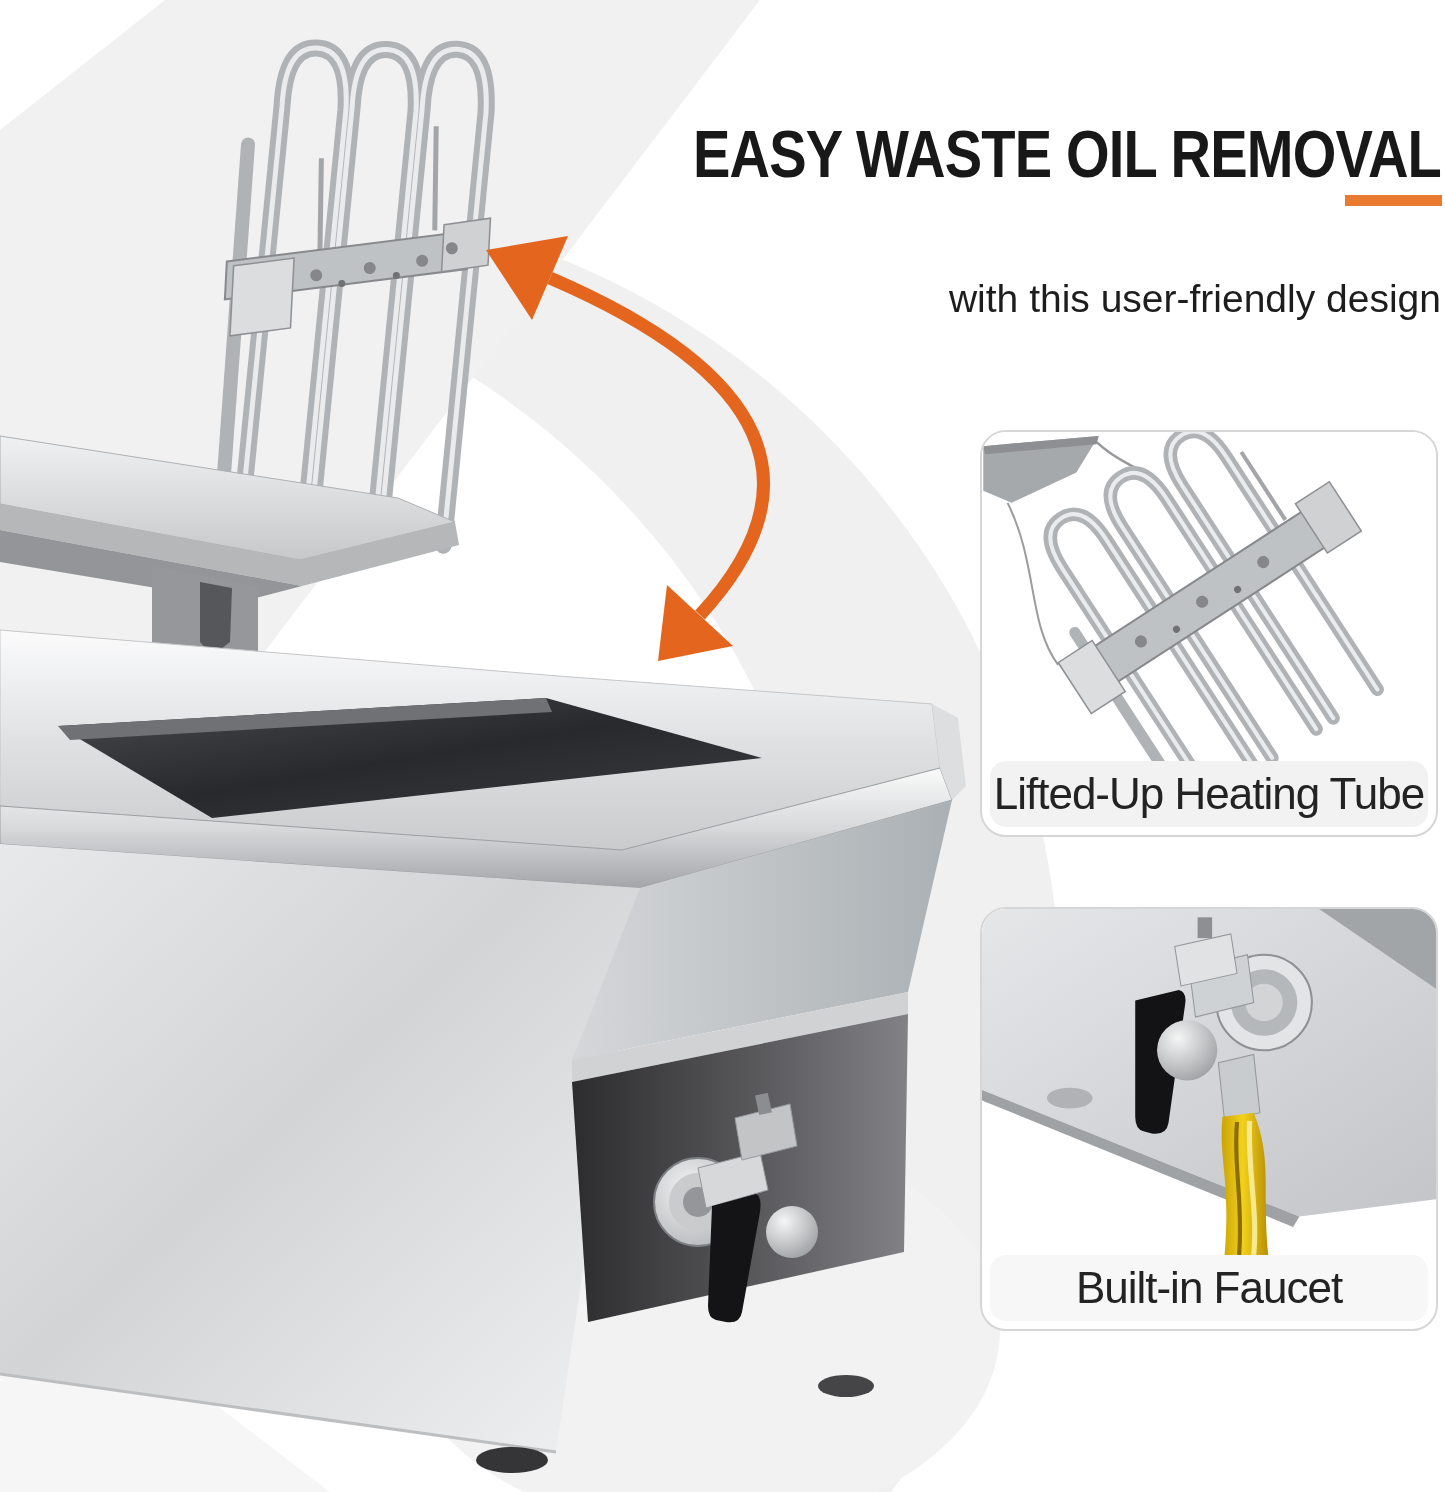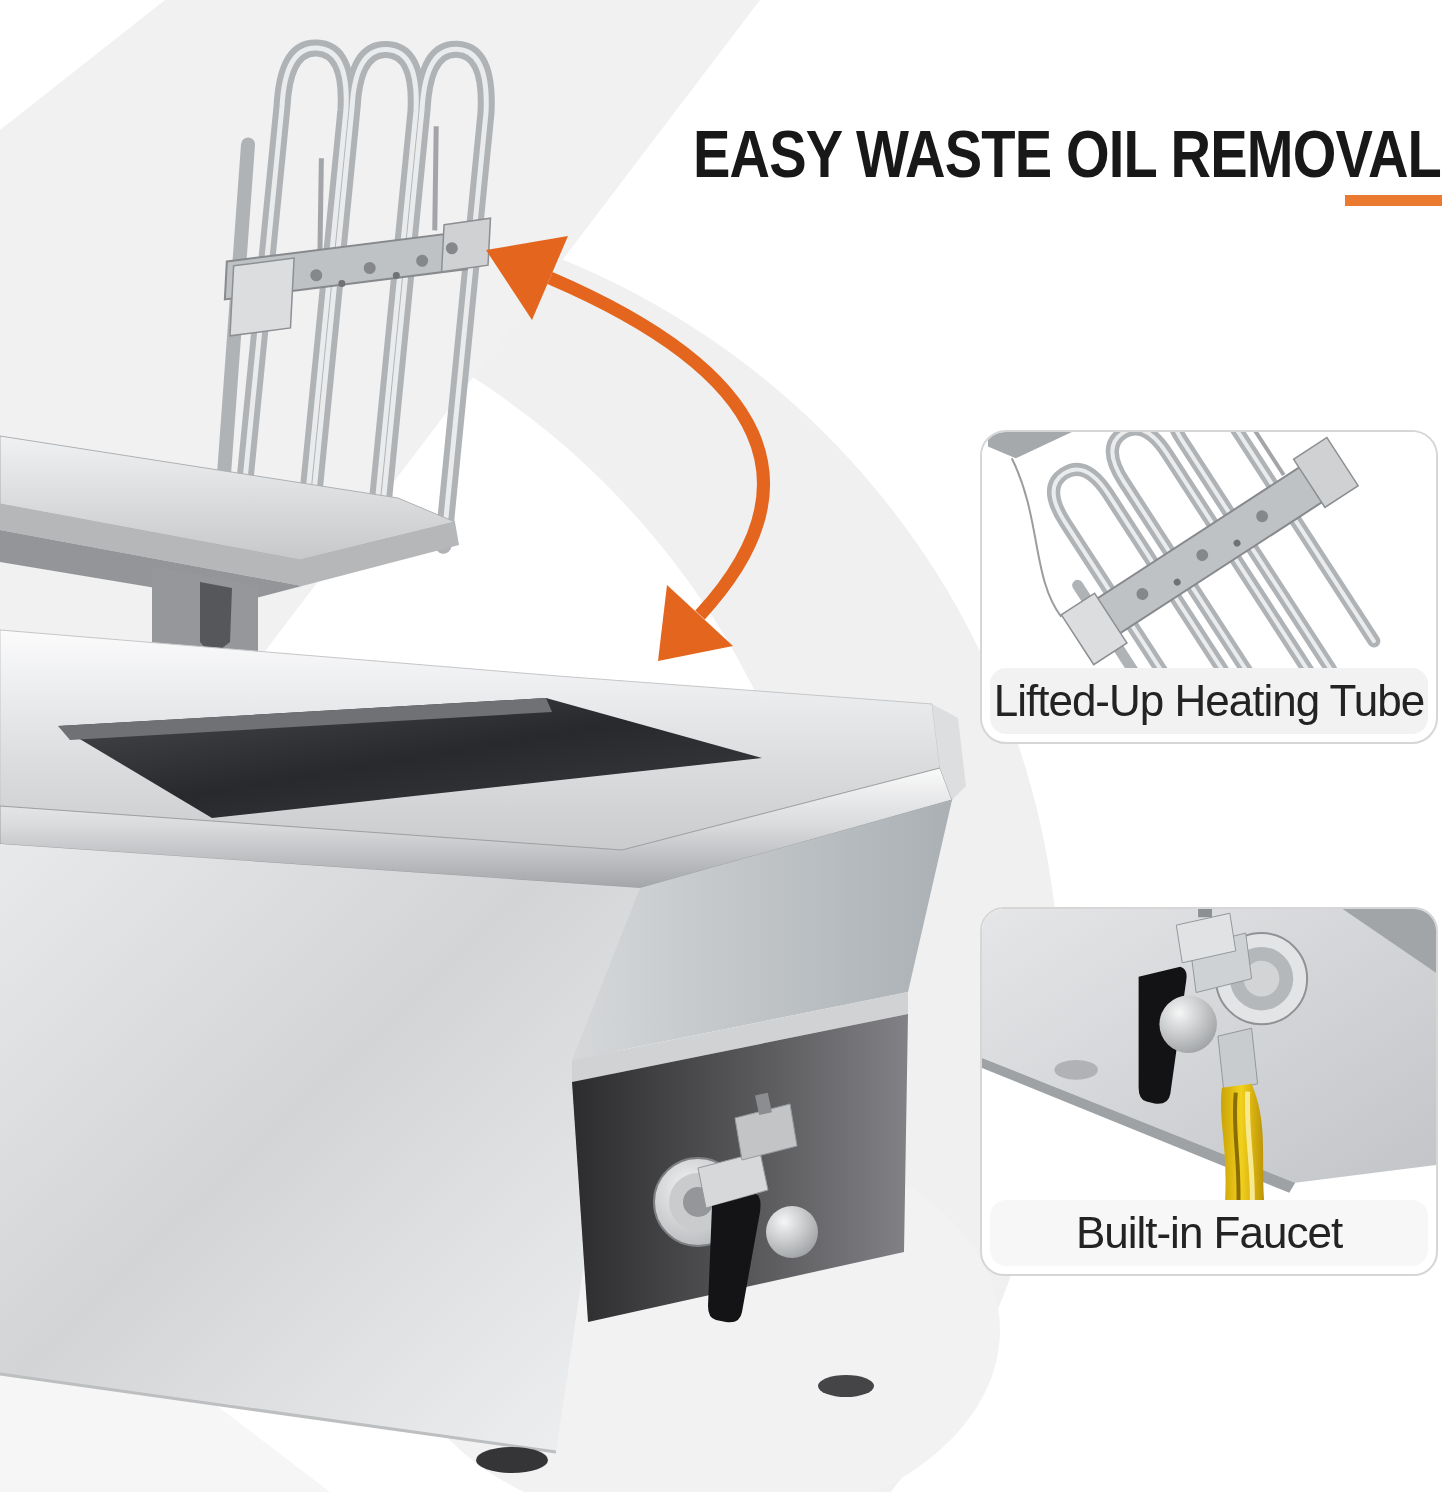--- a/index.html
+++ b/index.html
@@ -21,22 +21,22 @@
   .subheadline{
     position:absolute;top:228px;right:4px;width:760px;
     font-size:39px;line-height:47px;color:#1d1d1d;text-align:right;
     font-weight:400;
   }
   .card{
     position:absolute;left:980px;width:458px;background:#ffffff;
     border:2px solid #d6d6d6;border-radius:26px;overflow:hidden;
     box-sizing:border-box;display:flex;flex-direction:column;
   }
-  .card.card1{top:430px;height:314px;}
-  .card.card2{top:907px;height:369px;border-radius:24px;}
+  .card.card1{top:430px;height:407px;}
+  .card.card2{top:907px;height:424px;}
   .card .photo{flex:1;display:block;}
   .card .label-strip{
     margin:0 8px 8px 8px;border-radius:16px;background:#f2f2f3;
     height:66px;display:flex;align-items:center;justify-content:center;
     font-size:44px;color:#232323;letter-spacing:-1px;white-space:nowrap;
   }
   .card.card2 .label-strip{background:#f7f7f8;}
 </style>
 </head>
 <body>
@@ -163,20 +163,21 @@
       <path d="M550,278 Q880,420 700,615" fill="none" stroke="#E4661E" stroke-width="13"></path>
       <polygon points="486,250 532,320 568,236" fill="#E4661E"></polygon>
       <polygon points="658,661 667,585 733,646" fill="#E4661E"></polygon>
     </g>
   </svg>
 
   <div class="headline">EASY WASTE OIL REMOVAL</div>
   <div class="accent-dash"></div>
   <div class="subheadline">
     <br>
+    <span>with this user-friendly design</span>
   </div>
 
   <div class="card card1">
     <svg class="photo" viewBox="0 0 458 325" preserveAspectRatio="xMidYMid slice">
       <rect x="0" y="0" width="458" height="325" fill="#ffffff"></rect>
 
       <polygon points="6,14 120,4 98,40 34,70 6,58" fill="#a6a9ac"></polygon>
       <polygon points="6,14 120,4 118,12 8,22" fill="#8d8f92"></polygon>
       <path d="M118,10 C150,40 170,30 185,70" stroke="#97999c" stroke-width="2.5" fill="none"></path>
       <path d="M30,70 C60,130 50,190 80,230" stroke="#9a9c9f" stroke-width="2" fill="none"></path>

